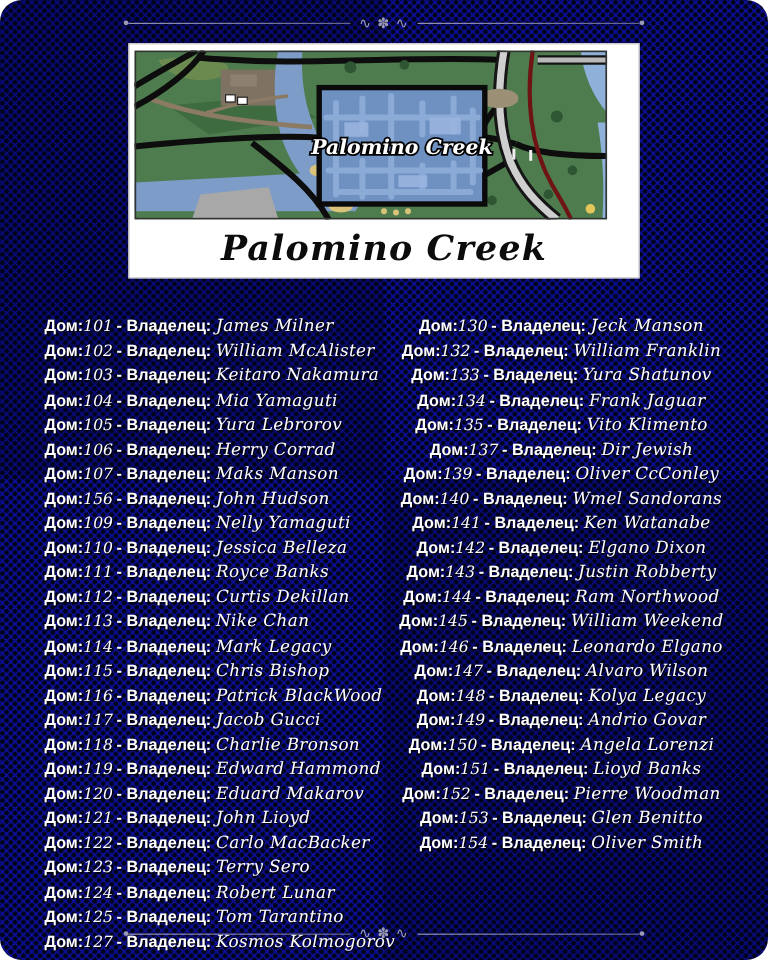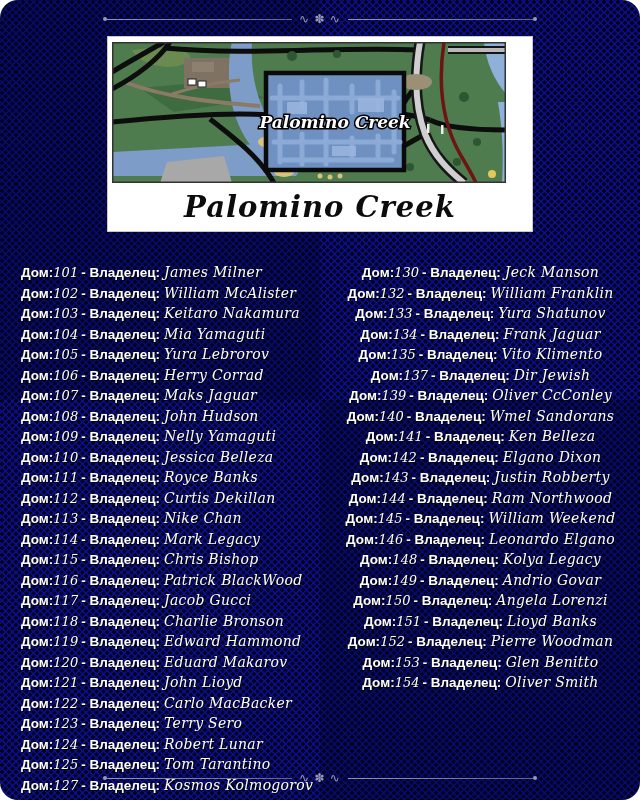--- a/index.html
+++ b/index.html
@@ -27,21 +27,21 @@
   .map-card{
     margin:36px auto 0;width:426px;background:#fff;border:1px solid #c9c9c9;
     box-sizing:border-box;padding:5px 4px 0;
   }
   .map-card svg{display:block;width:394px;height:141px;}
   .map-title{
     height:48px;display:flex;align-items:center;justify-content:center;
     font-family:"DejaVu Serif",serif;font-style:italic;font-weight:600;
     font-size:29px;color:#0c0c0c;letter-spacing:1px;
   }
-  .columns{margin-top:30px;padding:0 21px;display:flex;}
+  .columns{margin-top:30px;padding:0 37px;display:flex;}
   .col-left{width:321px;}
   .col-right{flex:1;text-align:center;}
   .row{line-height:19.5px;white-space:nowrap;color:#fff;}
   .row .lbl{
     font-family:"Liberation Sans",sans-serif;font-weight:bold;font-size:13.5px;
     text-shadow:1px 1px 0 rgba(0,0,0,.85);
   }
   .row .sep{margin:0 4px 0 3px;}
   .row .num,.row .owner{
     font-family:"DejaVu Serif",serif;font-style:italic;font-size:13px;
@@ -146,22 +146,22 @@
   </div>
 
   <div class="columns">
     <div class="col-left" id="col-left">
         <div class="row"><span class="lbl">Дом:</span><span class="num">101</span><span class="lbl sep">- Владелец:</span><span class="owner">James Milner</span></div>
         <div class="row"><span class="lbl">Дом:</span><span class="num">102</span><span class="lbl sep">- Владелец:</span><span class="owner">William McAlister</span></div>
         <div class="row"><span class="lbl">Дом:</span><span class="num">103</span><span class="lbl sep">- Владелец:</span><span class="owner">Keitaro Nakamura</span></div>
         <div class="row"><span class="lbl">Дом:</span><span class="num">104</span><span class="lbl sep">- Владелец:</span><span class="owner">Mia Yamaguti</span></div>
         <div class="row"><span class="lbl">Дом:</span><span class="num">105</span><span class="lbl sep">- Владелец:</span><span class="owner">Yura Lebrorov</span></div>
         <div class="row"><span class="lbl">Дом:</span><span class="num">106</span><span class="lbl sep">- Владелец:</span><span class="owner">Herry Corrad</span></div>
-        <div class="row"><span class="lbl">Дом:</span><span class="num">107</span><span class="lbl sep">- Владелец:</span><span class="owner">Maks Jaguar</span></div>
-        <div class="row"><span class="lbl">Дом:</span><span class="num">108</span><span class="lbl sep">- Владелец:</span><span class="owner">John Hudson</span></div>
+        <div class="row"><span class="lbl">Дом:</span><span class="num">107</span><span class="lbl sep">- Владелец:</span><span class="owner">Maks Manson</span></div>
+        <div class="row"><span class="lbl">Дом:</span><span class="num">156</span><span class="lbl sep">- Владелец:</span><span class="owner">John Hudson</span></div>
         <div class="row"><span class="lbl">Дом:</span><span class="num">109</span><span class="lbl sep">- Владелец:</span><span class="owner">Nelly Yamaguti</span></div>
         <div class="row"><span class="lbl">Дом:</span><span class="num">110</span><span class="lbl sep">- Владелец:</span><span class="owner">Jessica Belleza</span></div>
         <div class="row"><span class="lbl">Дом:</span><span class="num">111</span><span class="lbl sep">- Владелец:</span><span class="owner">Royce Banks</span></div>
         <div class="row"><span class="lbl">Дом:</span><span class="num">112</span><span class="lbl sep">- Владелец:</span><span class="owner">Curtis Dekillan</span></div>
         <div class="row"><span class="lbl">Дом:</span><span class="num">113</span><span class="lbl sep">- Владелец:</span><span class="owner">Nike Chan</span></div>
         <div class="row"><span class="lbl">Дом:</span><span class="num">114</span><span class="lbl sep">- Владелец:</span><span class="owner">Mark Legacy</span></div>
         <div class="row"><span class="lbl">Дом:</span><span class="num">115</span><span class="lbl sep">- Владелец:</span><span class="owner">Chris Bishop</span></div>
         <div class="row"><span class="lbl">Дом:</span><span class="num">116</span><span class="lbl sep">- Владелец:</span><span class="owner">Patrick BlackWood</span></div>
         <div class="row"><span class="lbl">Дом:</span><span class="num">117</span><span class="lbl sep">- Владелец:</span><span class="owner">Jacob Gucci</span></div>
         <div class="row"><span class="lbl">Дом:</span><span class="num">118</span><span class="lbl sep">- Владелец:</span><span class="owner">Charlie Bronson</span></div>
@@ -176,26 +176,27 @@
       </div>
     <div class="col-right" id="col-right">
         <div class="row"><span class="lbl">Дом:</span><span class="num">130</span><span class="lbl sep">- Владелец:</span><span class="owner">Jeck Manson</span></div>
         <div class="row"><span class="lbl">Дом:</span><span class="num">132</span><span class="lbl sep">- Владелец:</span><span class="owner">William Franklin</span></div>
         <div class="row"><span class="lbl">Дом:</span><span class="num">133</span><span class="lbl sep">- Владелец:</span><span class="owner">Yura Shatunov</span></div>
         <div class="row"><span class="lbl">Дом:</span><span class="num">134</span><span class="lbl sep">- Владелец:</span><span class="owner">Frank Jaguar</span></div>
         <div class="row"><span class="lbl">Дом:</span><span class="num">135</span><span class="lbl sep">- Владелец:</span><span class="owner">Vito Klimento</span></div>
         <div class="row"><span class="lbl">Дом:</span><span class="num">137</span><span class="lbl sep">- Владелец:</span><span class="owner">Dir Jewish</span></div>
         <div class="row"><span class="lbl">Дом:</span><span class="num">139</span><span class="lbl sep">- Владелец:</span><span class="owner">Oliver CcConley</span></div>
         <div class="row"><span class="lbl">Дом:</span><span class="num">140</span><span class="lbl sep">- Владелец:</span><span class="owner">Wmel Sandorans</span></div>
-        <div class="row"><span class="lbl">Дом:</span><span class="num">141</span><span class="lbl sep">- Владелец:</span><span class="owner">Ken Belleza</span></div>
+        <div class="row"><span class="lbl">Дом:</span><span class="num">141</span><span class="lbl sep">- Владелец:</span><span class="owner">Ken Watanabe</span></div>
         <div class="row"><span class="lbl">Дом:</span><span class="num">142</span><span class="lbl sep">- Владелец:</span><span class="owner">Elgano Dixon</span></div>
         <div class="row"><span class="lbl">Дом:</span><span class="num">143</span><span class="lbl sep">- Владелец:</span><span class="owner">Justin Robberty</span></div>
         <div class="row"><span class="lbl">Дом:</span><span class="num">144</span><span class="lbl sep">- Владелец:</span><span class="owner">Ram Northwood</span></div>
         <div class="row"><span class="lbl">Дом:</span><span class="num">145</span><span class="lbl sep">- Владелец:</span><span class="owner">William Weekend</span></div>
         <div class="row"><span class="lbl">Дом:</span><span class="num">146</span><span class="lbl sep">- Владелец:</span><span class="owner">Leonardo Elgano</span></div>
+        <div class="row"><span class="lbl">Дом:</span><span class="num">147</span><span class="lbl sep">- Владелец:</span><span class="owner">Alvaro Wilson</span></div>
         <div class="row"><span class="lbl">Дом:</span><span class="num">148</span><span class="lbl sep">- Владелец:</span><span class="owner">Kolya Legacy</span></div>
         <div class="row"><span class="lbl">Дом:</span><span class="num">149</span><span class="lbl sep">- Владелец:</span><span class="owner">Andrio Govar</span></div>
         <div class="row"><span class="lbl">Дом:</span><span class="num">150</span><span class="lbl sep">- Владелец:</span><span class="owner">Angela Lorenzi</span></div>
         <div class="row"><span class="lbl">Дом:</span><span class="num">151</span><span class="lbl sep">- Владелец:</span><span class="owner">Lioyd Banks</span></div>
         <div class="row"><span class="lbl">Дом:</span><span class="num">152</span><span class="lbl sep">- Владелец:</span><span class="owner">Pierre Woodman</span></div>
         <div class="row"><span class="lbl">Дом:</span><span class="num">153</span><span class="lbl sep">- Владелец:</span><span class="owner">Glen Benitto</span></div>
         <div class="row"><span class="lbl">Дом:</span><span class="num">154</span><span class="lbl sep">- Владелец:</span><span class="owner">Oliver Smith</span></div>
       </div>
   </div>
 

